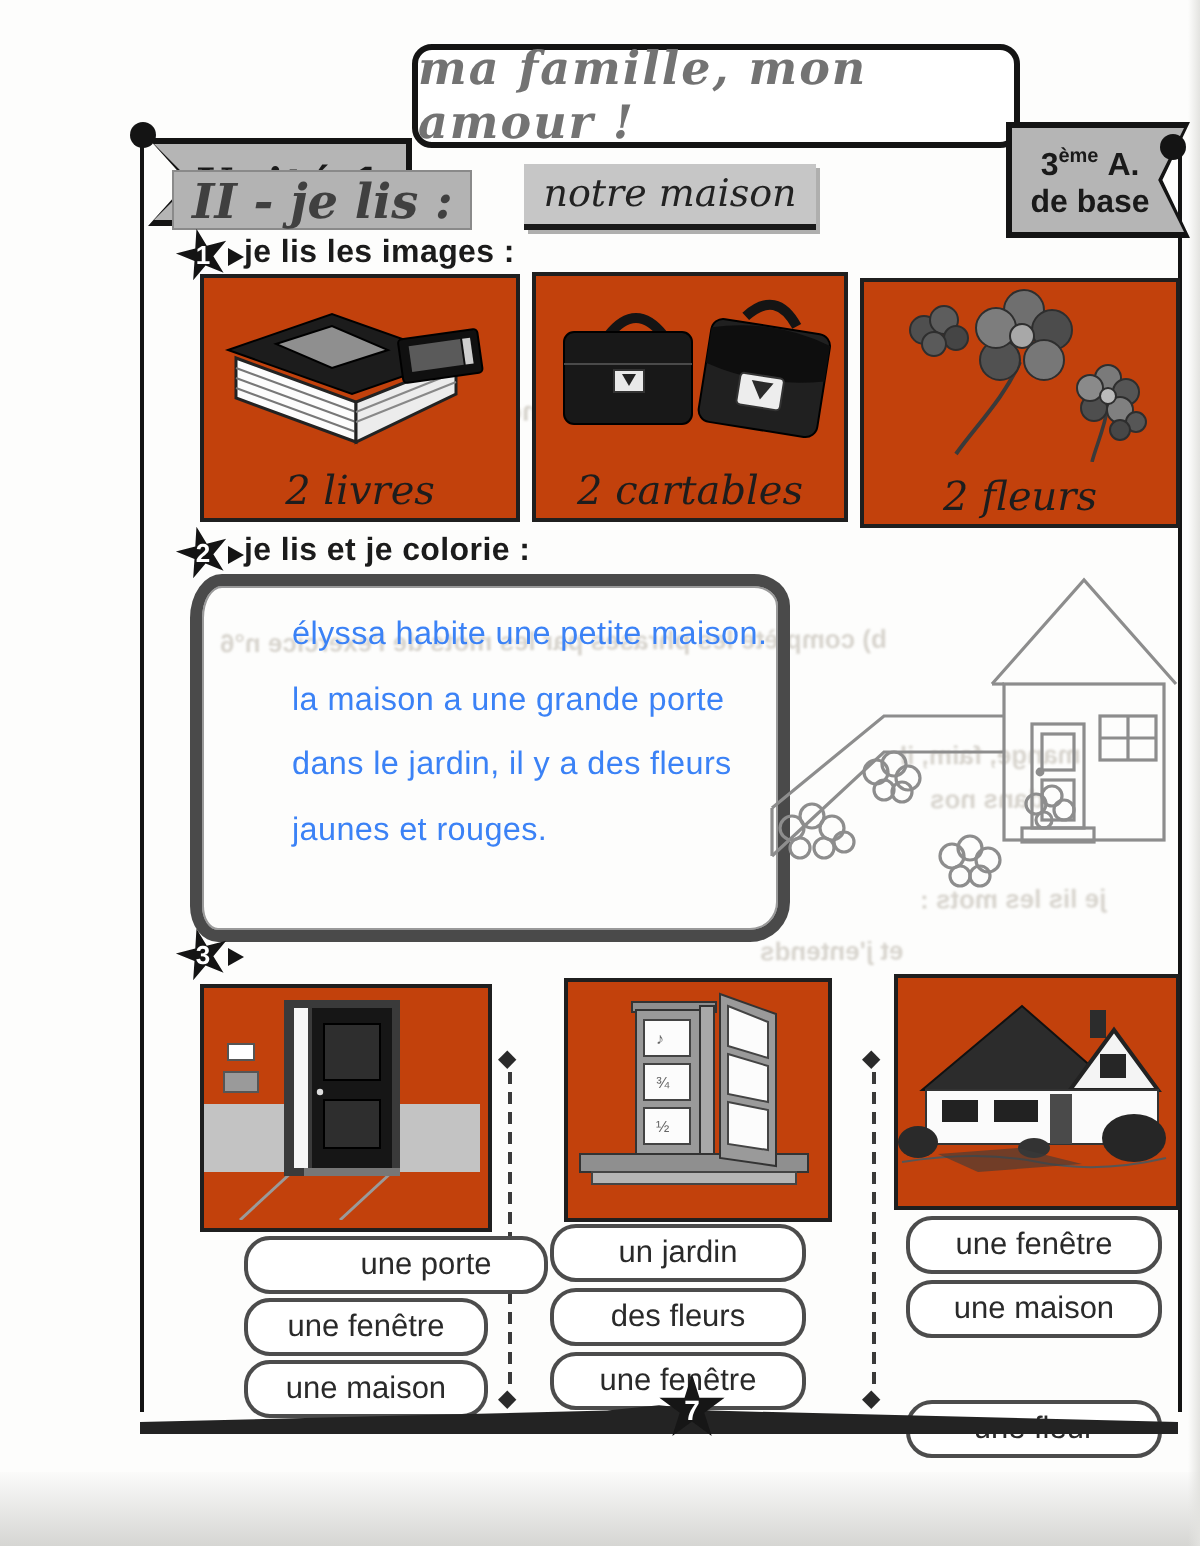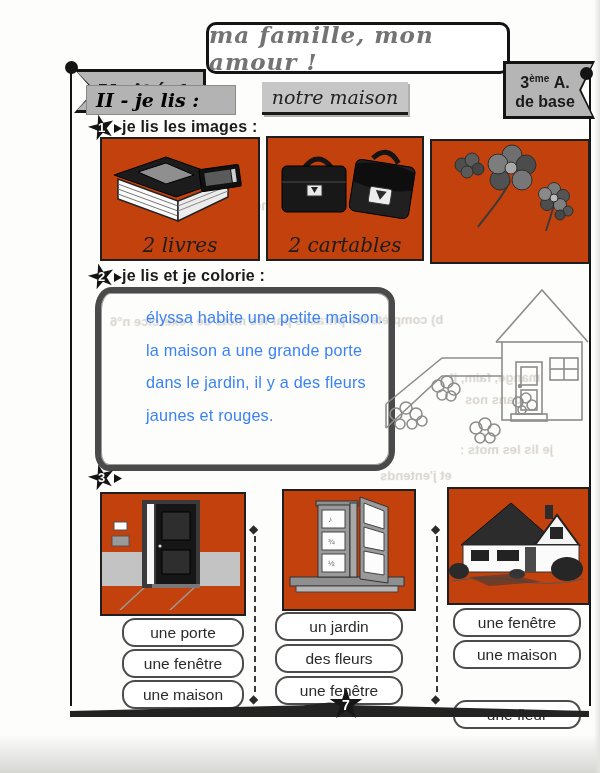--- a/index.html
+++ b/index.html
@@ -35,21 +35,21 @@
   .ribbon-level{left:503px;top:17px;width:92px;height:58px;}
   .ribbon-level .rb-text{flex-direction:column;font-family:"Liberation Sans",sans-serif;font-size:16px;line-height:19px;padding-right:8px;}
   .title-box{position:absolute;left:206px;top:22px;width:298px;height:46px;background:#fff;border:3.5px solid #141414;border-radius:10px;display:flex;align-items:center;justify-content:center;}
   .title-box span{font-family:"DejaVu Serif",serif;font-style:italic;font-weight:600;font-size:23px;letter-spacing:1px;color:#737373;}
   .dot{position:absolute;width:13px;height:13px;border-radius:50%;background:#141414;}
   .dot-l{left:65px;top:61px;}
   .dot-r{left:580px;top:67px;}
 
   
   .section-bar{position:absolute;left:86px;top:85px;width:148px;height:28px;background:#b3b3b3;border:1px solid #8a8a8a;display:flex;align-items:center;}
-  .section-bar span{font-family:"DejaVu Serif",serif;font-weight:bold;font-style:italic;font-size:19px;padding-left:9px;color:#000000;}
+  .section-bar span{font-family:"DejaVu Serif",serif;font-weight:bold;font-style:italic;font-size:24px;padding-left:9px;color:#404040;}
   .topic-box{position:absolute;left:262px;top:82px;width:146px;height:30px;background:#c6c6c6;border-bottom:3px solid #1a1a1a;box-shadow:2px 2px 0 rgba(30,30,30,.35);display:flex;align-items:center;justify-content:center;}
   .topic-box span{font-family:"DejaVu Serif",serif;font-style:italic;font-size:19px;color:#222;}
 
   
   .badge{position:absolute;width:27px;height:27px;}
   .badge .star{position:absolute;inset:0;background:#141414;clip-path:polygon(50% 0%,61% 35%,98% 35%,68% 57%,79% 91%,50% 70%,21% 91%,32% 57%,2% 35%,39% 35%);transform:rotate(-14deg);}
   .badge .num{position:absolute;inset:0;display:flex;align-items:center;justify-content:center;color:#fff;font-weight:bold;font-size:13px;}
   .badge .arrow{position:absolute;right:-7px;top:10px;width:8px;height:9px;background:#141414;clip-path:polygon(0 0,100% 50%,0 100%);}
   .b1{left:88px;top:114px;} .b2{left:88px;top:263px;} .b3{left:88px;top:464px;}
   .ex-head{position:absolute;font-weight:bold;font-size:16px;color:#1b1b1b;letter-spacing:.2px;}
@@ -73,21 +73,21 @@
   .x3a{left:100px;top:492px;width:142px;height:120px;}
   .x3b{left:282px;top:489px;width:130px;height:118px;}
   .x3c{left:447px;top:487px;width:139px;height:114px;}
   .sep{position:absolute;width:0;border-left:2px dashed #3a3a3a;}
   .sep::before,.sep::after{content:"◆";position:absolute;left:-7px;font-size:12px;color:#2a2a2a;}
   .sep::before{top:-14px;} .sep::after{bottom:-14px;}
   .sep1{left:254px;top:536px;height:156px;}
   .sep2{left:436px;top:536px;height:156px;}
   .pill{position:absolute;height:25px;border:2px solid #4c4c4c;border-radius:13px;background:#fff;display:flex;align-items:center;justify-content:center;font-size:15.5px;color:#2a2a2a;}
   .p1{left:122px;width:118px;} .p2{left:275px;width:124px;} .p3{left:453px;width:124px;}
-  .r1a{top:618px;} .r1b{top:649px;} .r1c{top:680px;}
+  .r1a{top:618px;padding-left:30px;} .r1b{top:649px;} .r1c{top:680px;}
   .r2a{top:612px;} .r2b{top:644px;} .r2c{top:676px;}
   .r3a{top:608px;} .r3b{top:640px;} .r3c{top:672px;margin-top:28px;}
 
   
   .band{position:absolute;left:70px;top:702px;width:519px;height:15px;background:#232323;clip-path:polygon(0 60%,45% 22%,50% 4%,55% 22%,100% 60%,100% 100%,0 100%);}
   .page-star{position:absolute;left:329px;top:687px;width:34px;height:34px;}
   .page-star .star{position:absolute;inset:0;background:#161616;clip-path:polygon(50% 0%,61% 35%,98% 35%,68% 57%,79% 91%,50% 70%,21% 91%,32% 57%,2% 35%,39% 35%);}
   .page-star .num{position:absolute;inset:0;display:flex;align-items:center;justify-content:center;color:#fff;font-weight:bold;font-size:14px;padding-top:2px;}
 </style>
 </head>
@@ -205,20 +205,21 @@
         <circle cx="122" cy="48" r="6.5" fill="#7a7a7a"></circle>
         <circle cx="131" cy="55" r="6.5" fill="#555"></circle>
         <circle cx="128" cy="64" r="6.5" fill="#808080"></circle>
         <circle cx="115" cy="63" r="6.5" fill="#4e4e4e"></circle>
         <circle cx="113" cy="53" r="6.5" fill="#8a8a8a"></circle>
         <circle cx="122" cy="57" r="4" fill="#bbb"></circle>
         <circle cx="136" cy="70" r="5" fill="#565656"></circle>
         <circle cx="128" cy="74" r="5" fill="#474747"></circle>
       </g>
     </svg>
+    <div class="img-label">2 fleurs</div>
   </div>
 
   <div class="badge b2">
     <div class="star"></div>
     <div class="num">2</div>
     <div class="arrow"></div>
   </div>
   <div class="ex-head h2">je lis et je colorie :</div>
 
   <div class="read-panel">

